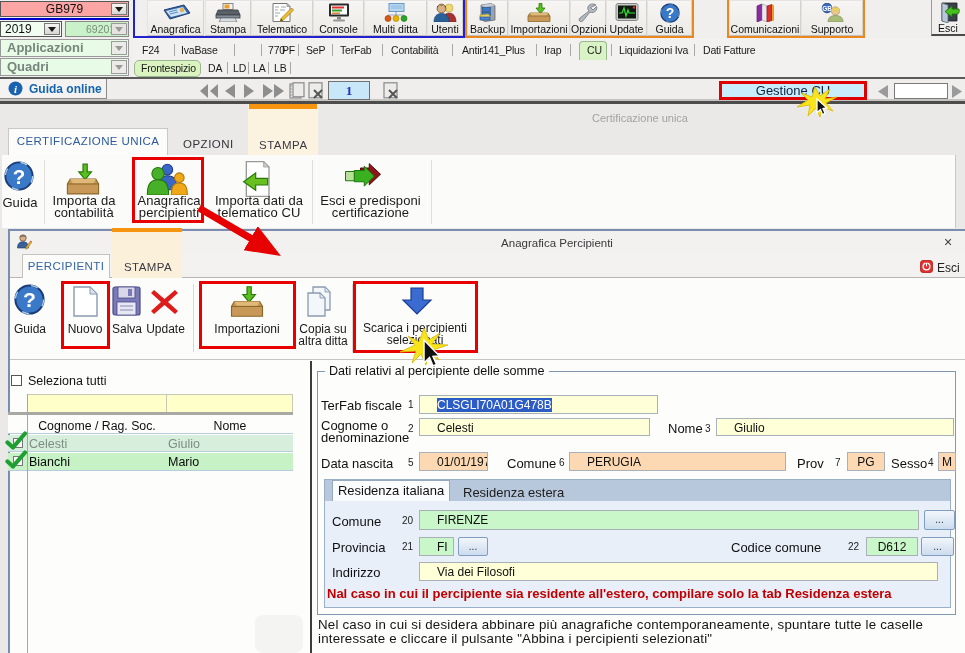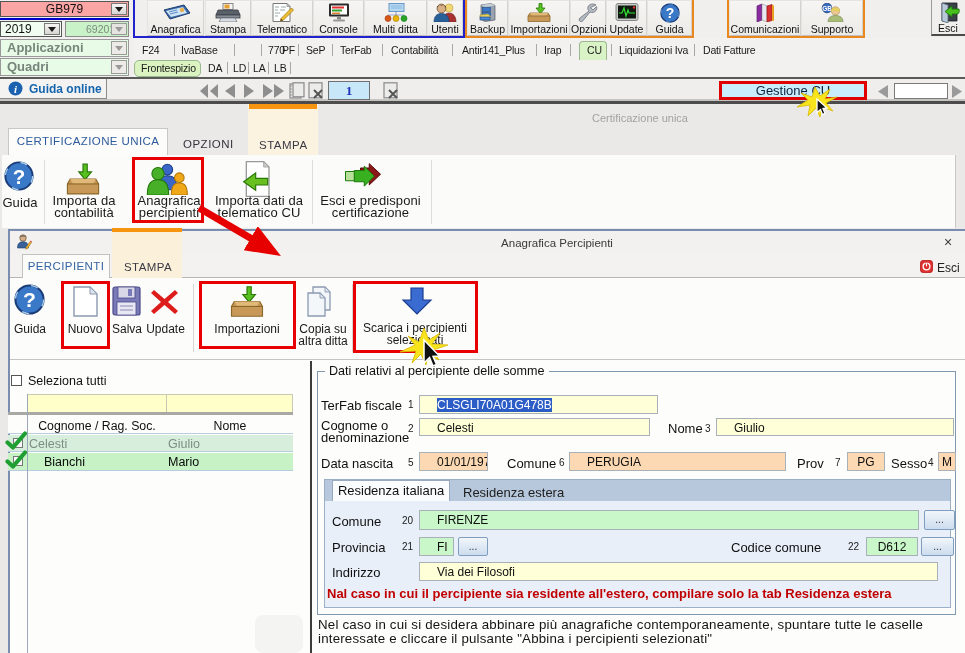--- a/index.html
+++ b/index.html
@@ -470,21 +470,21 @@
 <div class="abs" style="left:27px;top:394px;width:140px;height:18px;background:#ffffc9;border:1px solid #c8c8b4;border-bottom:none;"></div>
 <div class="abs" style="left:167px;top:394px;width:126px;height:18px;background:#ffffc9;border:1px solid #c8c8b4;border-bottom:none;border-left:none;"></div>
 <div class="abs" style="left:8px;top:412px;width:285px;height:3px;background:#a8a8a4;"></div>
 <div class="abs" style="left:8px;top:415px;width:285px;height:19px;background:#fdfdfc;border-bottom:1px solid #b8cce0;"></div>
 <div class="abs" style="left:27px;top:419px;width:140px;text-align:center;font-size:12.3px;color:#101010;">Cognome / Rag. Soc.</div>
 <div class="abs" style="left:167px;top:419px;width:126px;text-align:center;font-size:12.3px;color:#101010;">Nome</div>
 <div class="abs" style="left:8px;top:435px;width:285px;height:17px;background:#d7eedd;border-bottom:1px solid #b8cce0;"></div>
 <div class="abs" style="left:29px;top:437px;font-size:12.5px;color:#7e8e80;">Celesti</div>
 <div class="abs" style="left:168px;top:437px;font-size:12.5px;color:#7e8e80;">Giulio</div>
 <div class="abs" style="left:8px;top:453px;width:285px;height:18px;background:#c6f2c6;border-bottom:1px solid #b8cce0;"></div>
-<div class="abs" style="left:29px;top:455px;font-size:12.5px;color:#0a0a0a;margin-left:15px;">Bianchi</div>
+<div class="abs" style="left:29px;top:455px;font-size:12.5px;color:#0a0a0a;">Bianchi</div>
 <div class="abs" style="left:168px;top:455px;font-size:12.5px;color:#0a0a0a;">Mario</div>
 
 <div class="abs" style="left:27px;top:394px;width:1px;height:259px;background:#9aa8b8;"></div>
 <div class="abs" style="left:13px;top:438px;width:10px;height:10px;background:#f8f8f8;border:1px solid #777;"></div>
 <div class="abs" style="left:13px;top:456px;width:10px;height:10px;background:#f8f8f8;border:1px solid #777;"></div>
 <svg width="24" height="22" viewBox="0 0 24 22" style="position:absolute;left:5px;top:430px;z-index:6;">
   <path d="M2.5,12.5 L8,17.5 L20,3.5" fill="none" stroke="#1f9e32" stroke-width="4.2" stroke-linecap="round" stroke-linejoin="round"></path>
 </svg>
 <svg width="24" height="22" viewBox="0 0 24 22" style="position:absolute;left:5px;top:449px;z-index:6;">
   <path d="M2.5,12.5 L8,17.5 L20,3.5" fill="none" stroke="#1f9e32" stroke-width="4.2" stroke-linecap="round" stroke-linejoin="round"></path>

